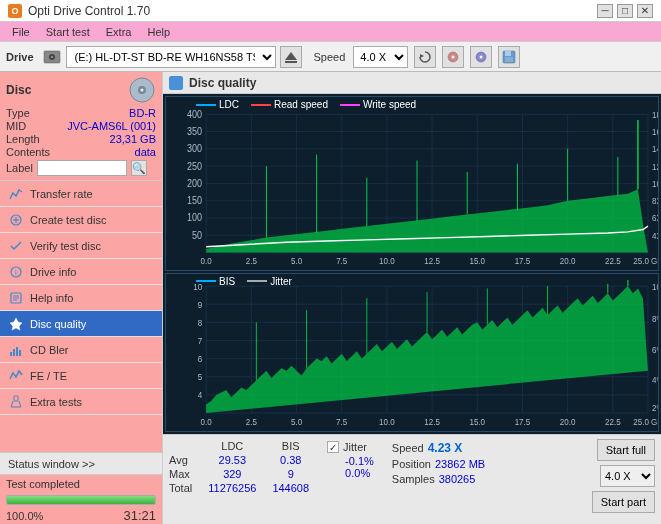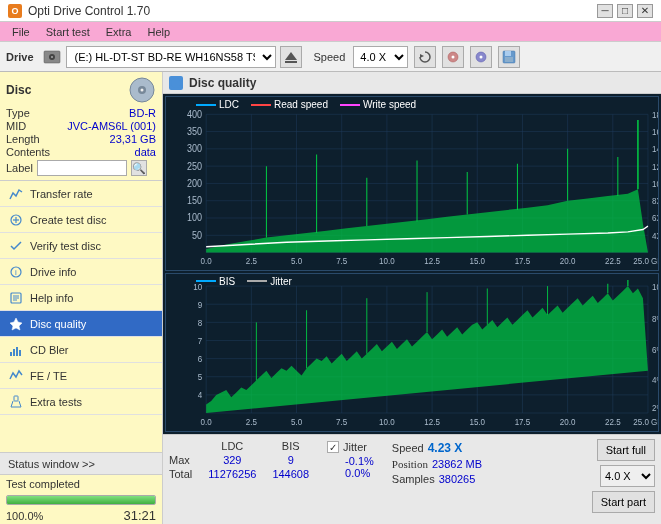--- a/index.html
+++ b/index.html
@@ -140,21 +140,21 @@
 
     
     .main-content {
       display: flex;
       height: calc(524px - 72px);
     }
 
     
     .sidebar {
       width: 163px;
-      background: #fef9c3;
+      background: #fca5a5;
       border-right: 1px solid #ccc;
       display: flex;
       flex-direction: column;
     }
 
     
     .disc-panel {
       padding: 4px 6px;
       border-bottom: 1px solid #ccc;
     }
@@ -797,20 +797,25 @@
           <table>
             <thead>
               <tr>
                 <th></th>
                 <th>LDC</th>
                 <th>BIS</th>
               </tr>
             </thead>
             <tbody>
               <tr>
+                <td class="label">Avg</td>
+                <td>29.53</td>
+                <td>0.38</td>
+              </tr>
+              <tr>
                 <td class="label">Max</td>
                 <td>329</td>
                 <td>9</td>
               </tr>
               <tr>
                 <td class="label">Total</td>
                 <td>11276256</td>
                 <td>144608</td>
               </tr>
             </tbody>
@@ -827,21 +832,21 @@
             <div style="color:#0000cc;">0.0%</div>
           </div>
         </div>
 
         <div style="display:flex;flex-direction:column;gap:3px;padding-top:2px;margin-left:8px;">
           <div style="display:flex;align-items:center;gap:4px;">
             <span style="font-size:11px;color:#333;">Speed</span>
             <span style="font-size:12px;color:#0066cc;font-weight:bold;">4.23 X</span>
           </div>
           <div style="display:flex;align-items:center;gap:4px;">
-            <span style="font-size:11px;color:#333;font-family:Liberation Serif, serif;">Position</span>
+            <span style="font-size:11px;color:#333;">Position</span>
             <span style="font-size:11px;color:#0000cc;">23862 MB</span>
           </div>
           <div style="display:flex;align-items:flex-start;gap:4px;">
             <span style="font-size:11px;color:#333;">Samples</span>
             <span style="font-size:11px;color:#0000cc;">380265</span>
           </div>
         </div>
 
         <div style="display:flex;flex-direction:column;gap:4px;margin-left:auto;align-items:flex-end;">
           <div style="display:flex;gap:4px;align-items:center;">

